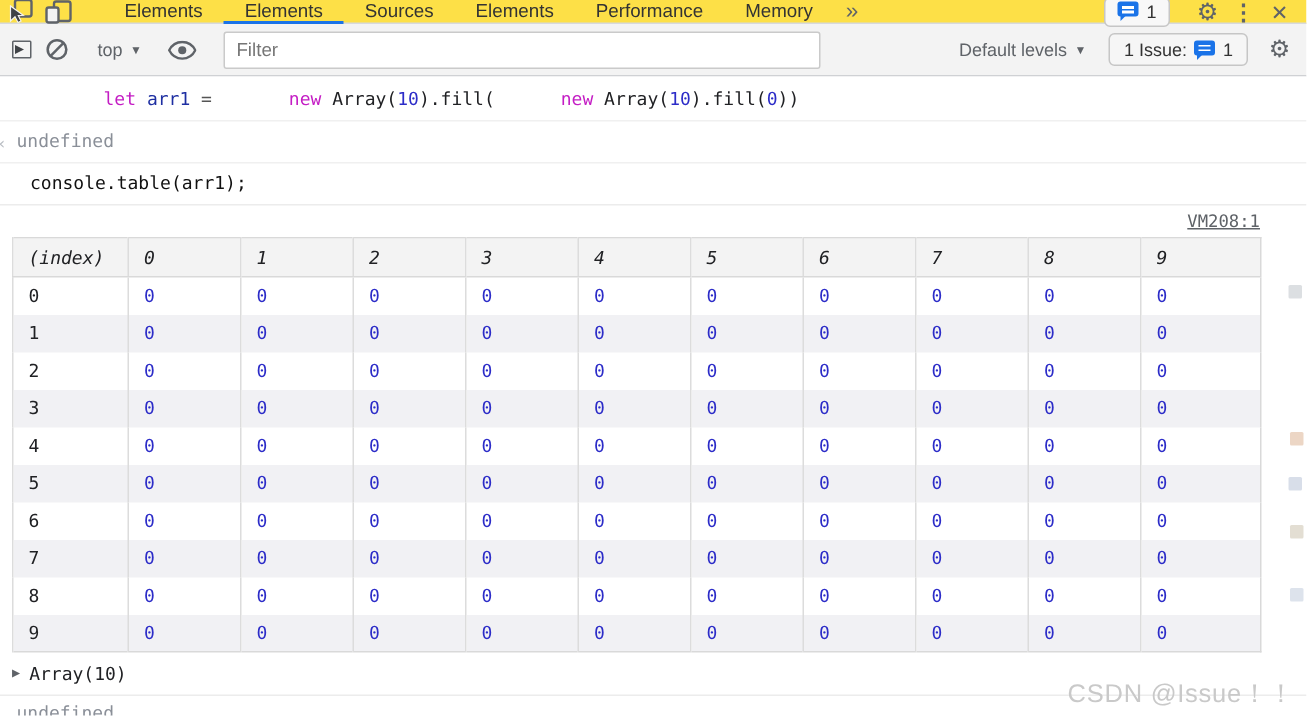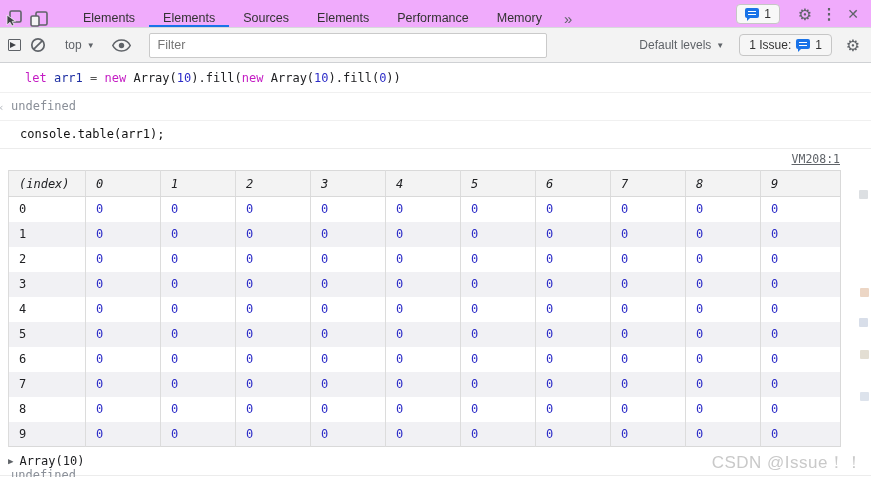--- a/index.html
+++ b/index.html
@@ -4,22 +4,22 @@
 <style>
   * { margin:0; padding:0; box-sizing:border-box; }
   html,body { width:871px; height:477px; }
   body {
     position:relative; overflow:hidden; background:#fff;
     font-family:"Liberation Sans", sans-serif; color:#202124;
     --accent:#1a73e8; --kw:#c41dc4; --var:#1e2fa2; --num:#2c2cc8; --stripe:#f1f1f4;
   }
   
   .tabbar {
-    height:28px; background:#f0abfc; border-bottom:1px solid #d7d9dc;
-    display:flex; align-items:flex-end;
+    height:16px; background:#fde047; border-bottom:1px solid #d7d9dc;
+    display:flex; align-items:center;
   }
   .tb-icon { display:flex; align-items:center; justify-content:center; width:26px; cursor:pointer; }
   .vdiv { width:1px; background:#d0d0d0; margin:5px 4px; }
   .tabs { display:flex; align-items:stretch; margin-left:8px; }
   .tab {
     display:flex; align-items:center; padding:0 14px; font-size:12.5px; color:#333;
     border-bottom:2px solid transparent; cursor:pointer; white-space:nowrap;
   }
   .tab.active { border-bottom:2px solid var(--accent); }
   .overflow-btn { display:flex; align-items:center; padding:0 8px; color:#5f6368; font-size:15px; cursor:pointer; }
@@ -56,21 +56,21 @@
     padding:3px 9px; cursor:pointer; font-size:12px; color:#333; white-space:nowrap; background:#f6f6f6;
   }
   .ctoolbar-right { margin-left:auto; display:flex; align-items:center; }
   
   .console-area { background:#fff; font-family:"DejaVu Sans Mono", monospace; font-size:12px; }
   .msg { border-bottom:1px solid #f0f0f0; position:relative; }
   .msg-input { padding:8px 0 7px 25px; }
   .msg-return { padding:6px 0 7px 11px; color:#8a8f98; }
   .msg-return .ret-sliver { position:absolute; left:-2px; top:8px; color:#b9bdc3; font-size:11px; }
   .msg-cmd { padding:6px 16px 7px 20px; color:#111; border-bottom:1px solid #ececec; }
-  .tok-kw { color:var(--kw); }
+  .tok-kw { color:var(--kw);margin-left:44px; }
   .tok-var { color:var(--var); }
   .tok-num { color:var(--num); }
   .tok-op { color:#555; }
   .tok-pl { color:#202124; }
   .result-block { padding:2px 0 0 0; border-bottom:1px solid #ececec; }
   .src-link-row { text-align:right; padding:1px 31px 2px 0; }
   .src-link { font-size:11.5px; color:#5f6368; text-decoration:underline; cursor:pointer; font-family:"DejaVu Sans Mono",monospace; }
   
   table.cg { border-collapse:collapse; table-layout:fixed; margin:2px 0 0 8px; width:832px;
              font-family:"DejaVu Sans Mono",monospace; font-size:12px; }

